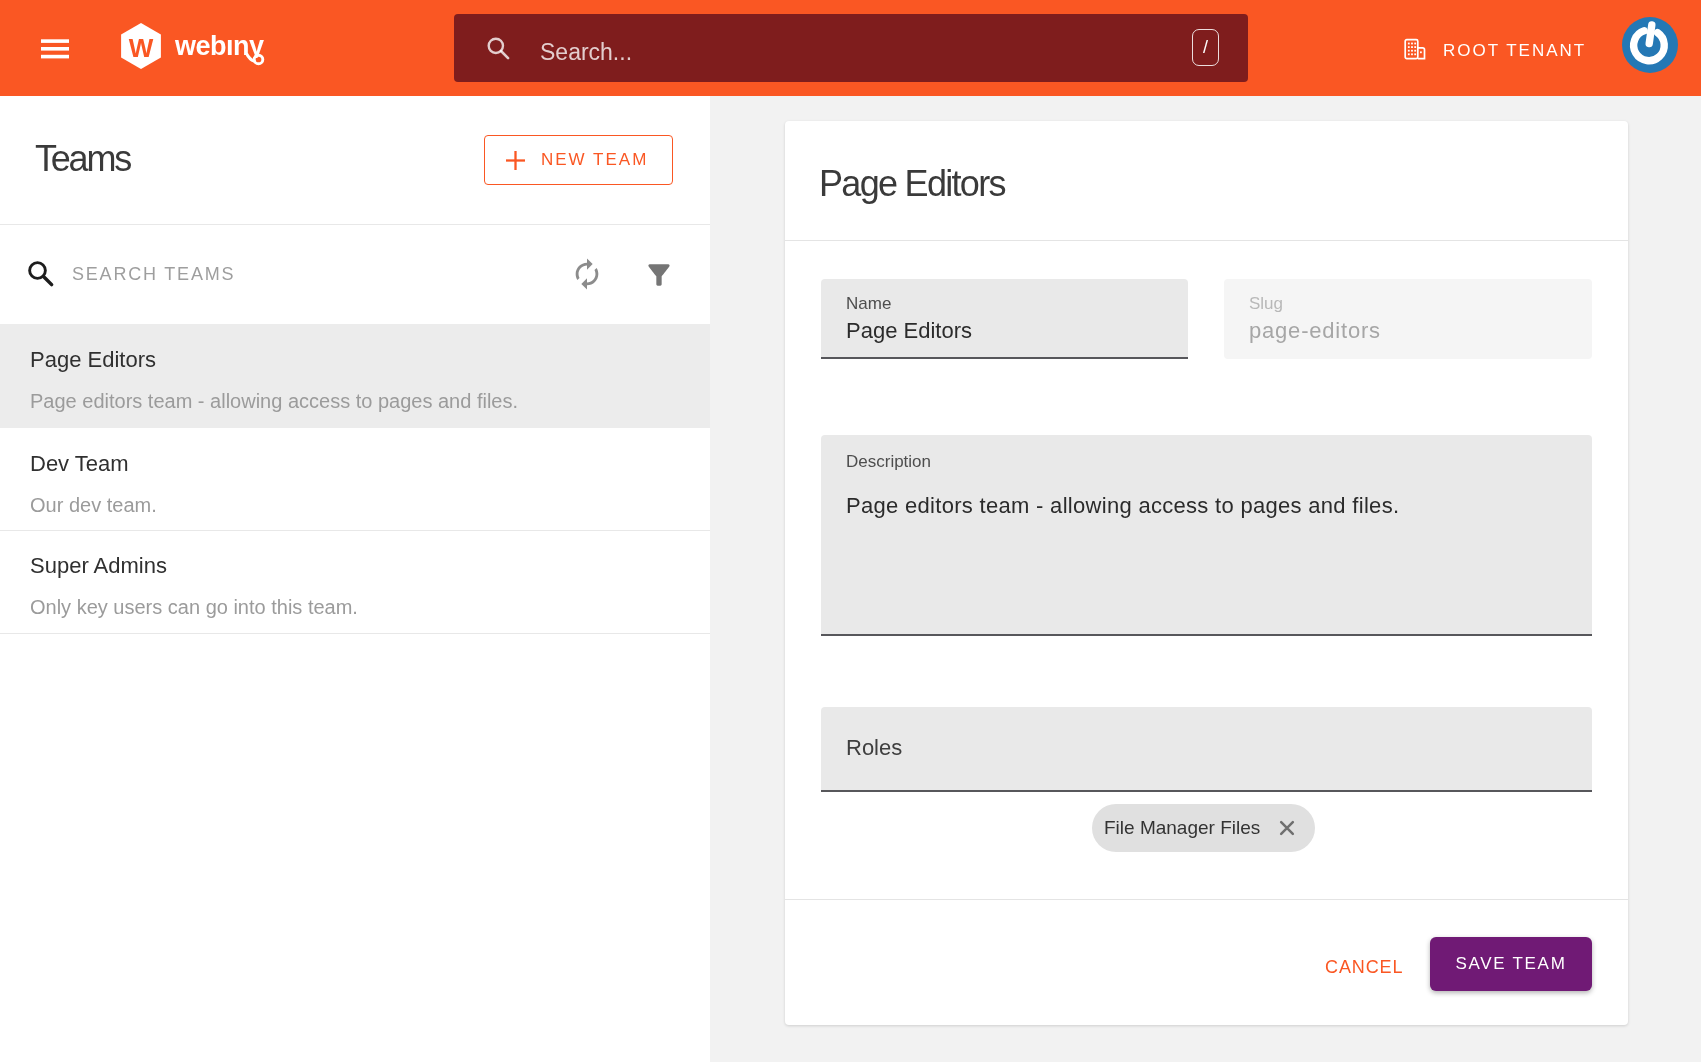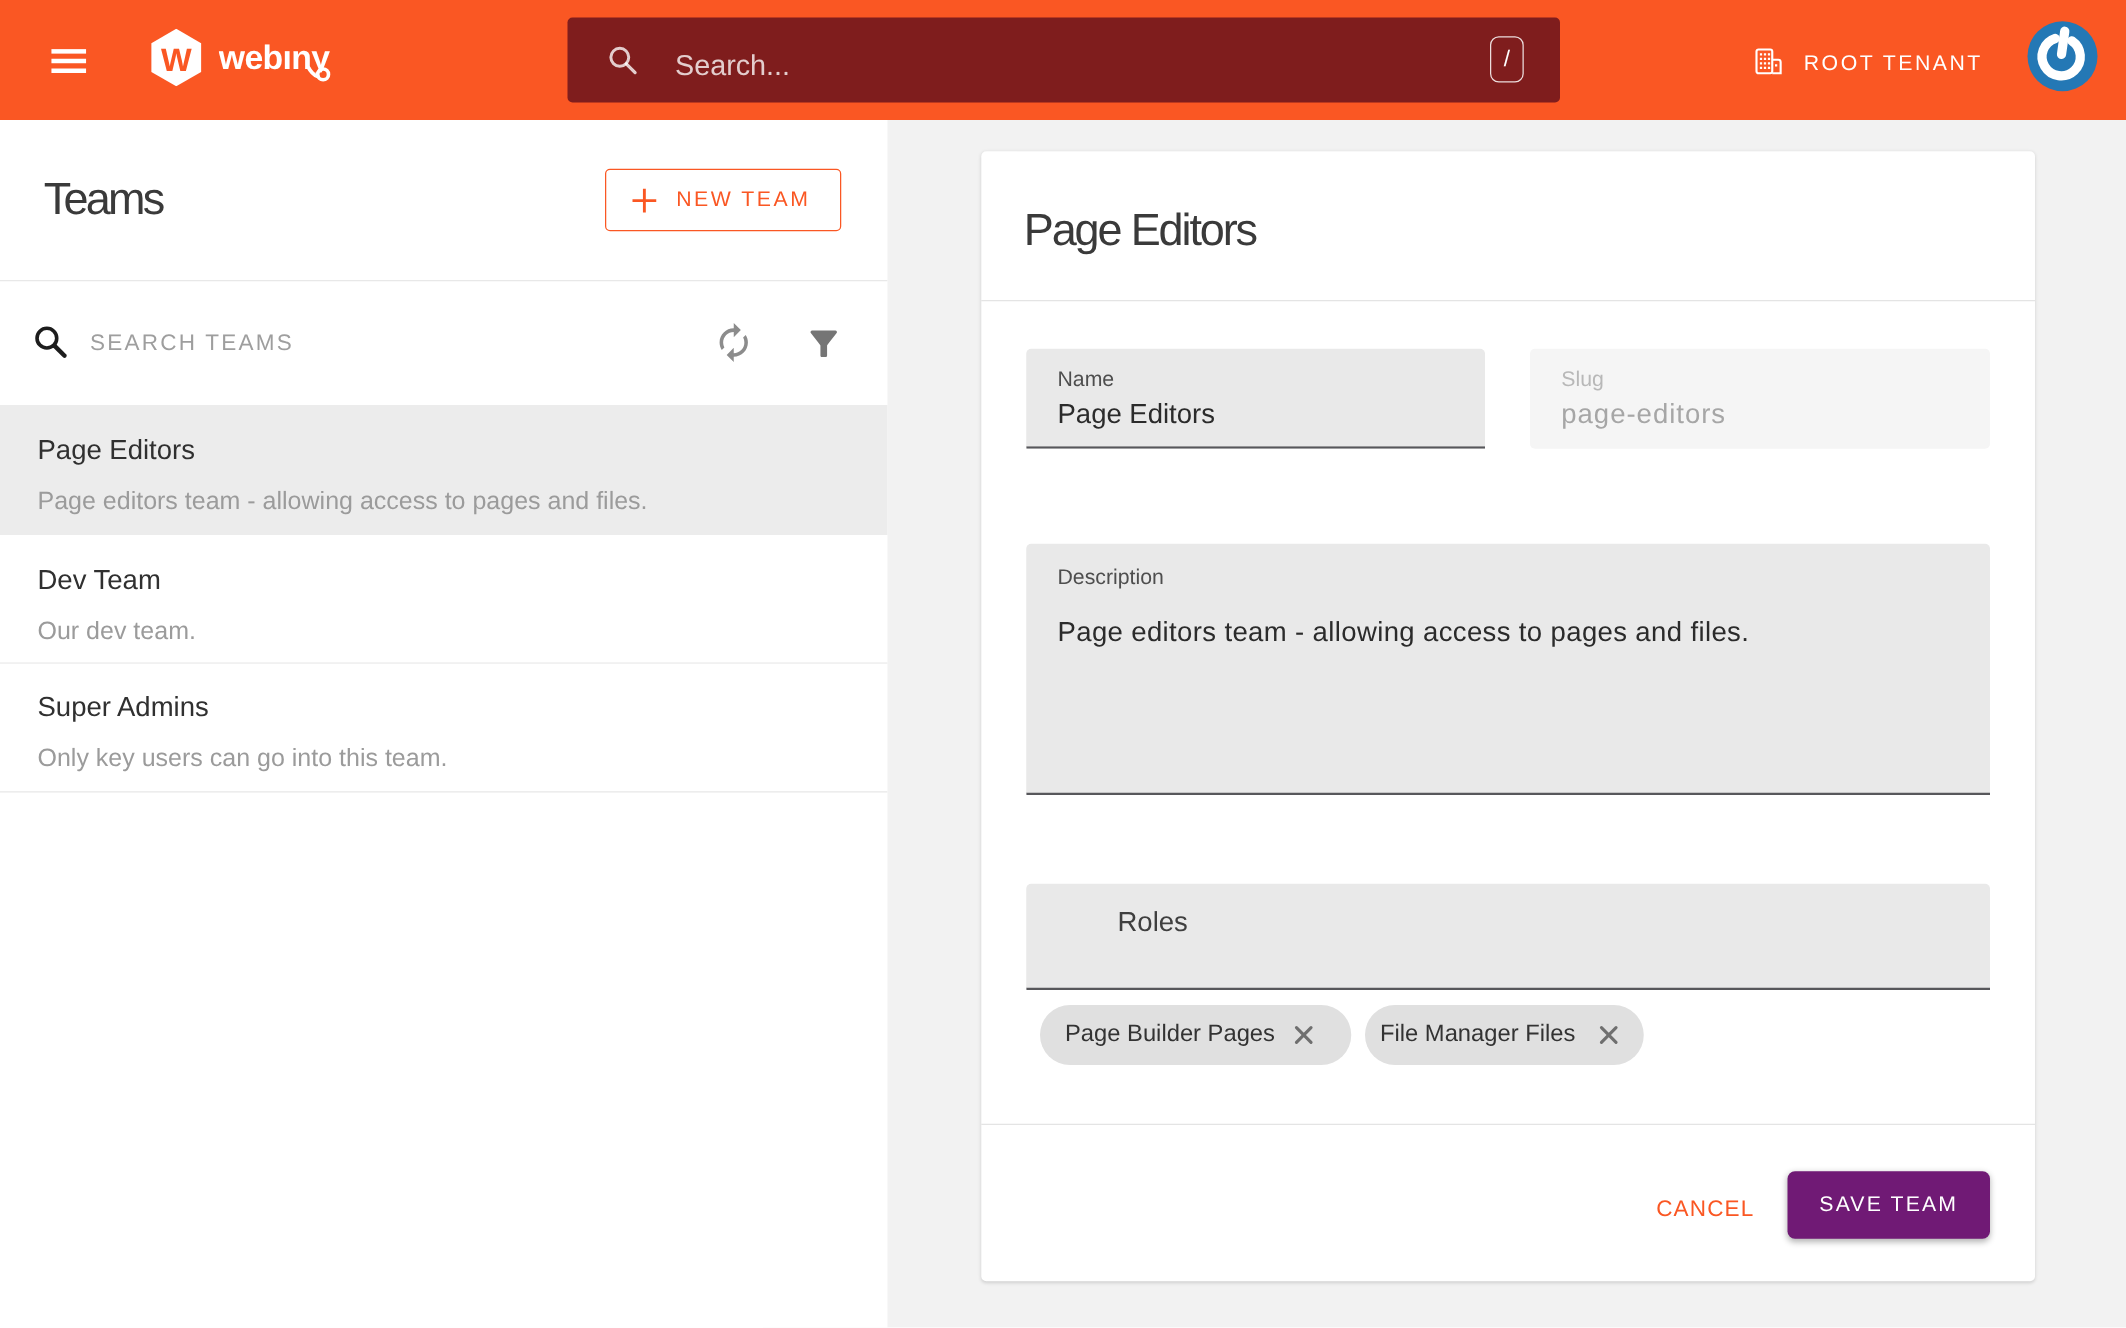--- a/index.html
+++ b/index.html
@@ -152,29 +152,23 @@
   </div>
   <div class="abs" id="slugf">
     <div class="flabel" style="top:16px;">Slug</div>
     <div class="fvalue" style="top:41px;">page-editors</div>
   </div>
   <div class="abs field fieldline" id="descf">
     <div class="flabel" style="top:18px;">Description</div>
     <div class="fvalue" style="top:60px; letter-spacing:0.3px;">Page editors team - allowing access to pages and files.</div>
   </div>
   <div class="abs field fieldline" id="rolesf">
-    <div class="fvalue" style="top:20px;margin-left:48px;">Roles</div>
+    <div class="fvalue" style="top:30px;">Roles</div>
   </div>
 
-  <div class="abs chip" style="left:832px; width:249px;">
-    <div class="chiptxt" style="left:20px;">Page Builder Pages</div>
-    <svg class="abs" style="left:201px; top:14px;" width="20" height="20" viewBox="0 0 24 24">
-      <path stroke="#6f6f6f" stroke-width="3" stroke-linecap="round" d="M5 5 L19 19 M19 5 L5 19"></path>
-    </svg>
-  </div>
   <div class="abs chip" style="left:1092px; width:223px;">
     <div class="chiptxt" style="left:12px;">File Manager Files</div>
     <svg class="abs" style="left:185px; top:14px;" width="20" height="20" viewBox="0 0 24 24">
       <path stroke="#6f6f6f" stroke-width="3" stroke-linecap="round" d="M5 5 L19 19 M19 5 L5 19"></path>
     </svg>
   </div>
 
   <div class="abs hdiv" style="left:785px; top:899px; width:843px; background:#e4e4e4;"></div>
   <div class="abs" style="left:1325px; top:940px; height:54px; line-height:54px;"><span id="cancel" style="position:static; font-size:18px; letter-spacing:0.9px; color:#fa5723;">CANCEL</span></div>
   <div class="abs" id="saveteam">SAVE TEAM</div>

